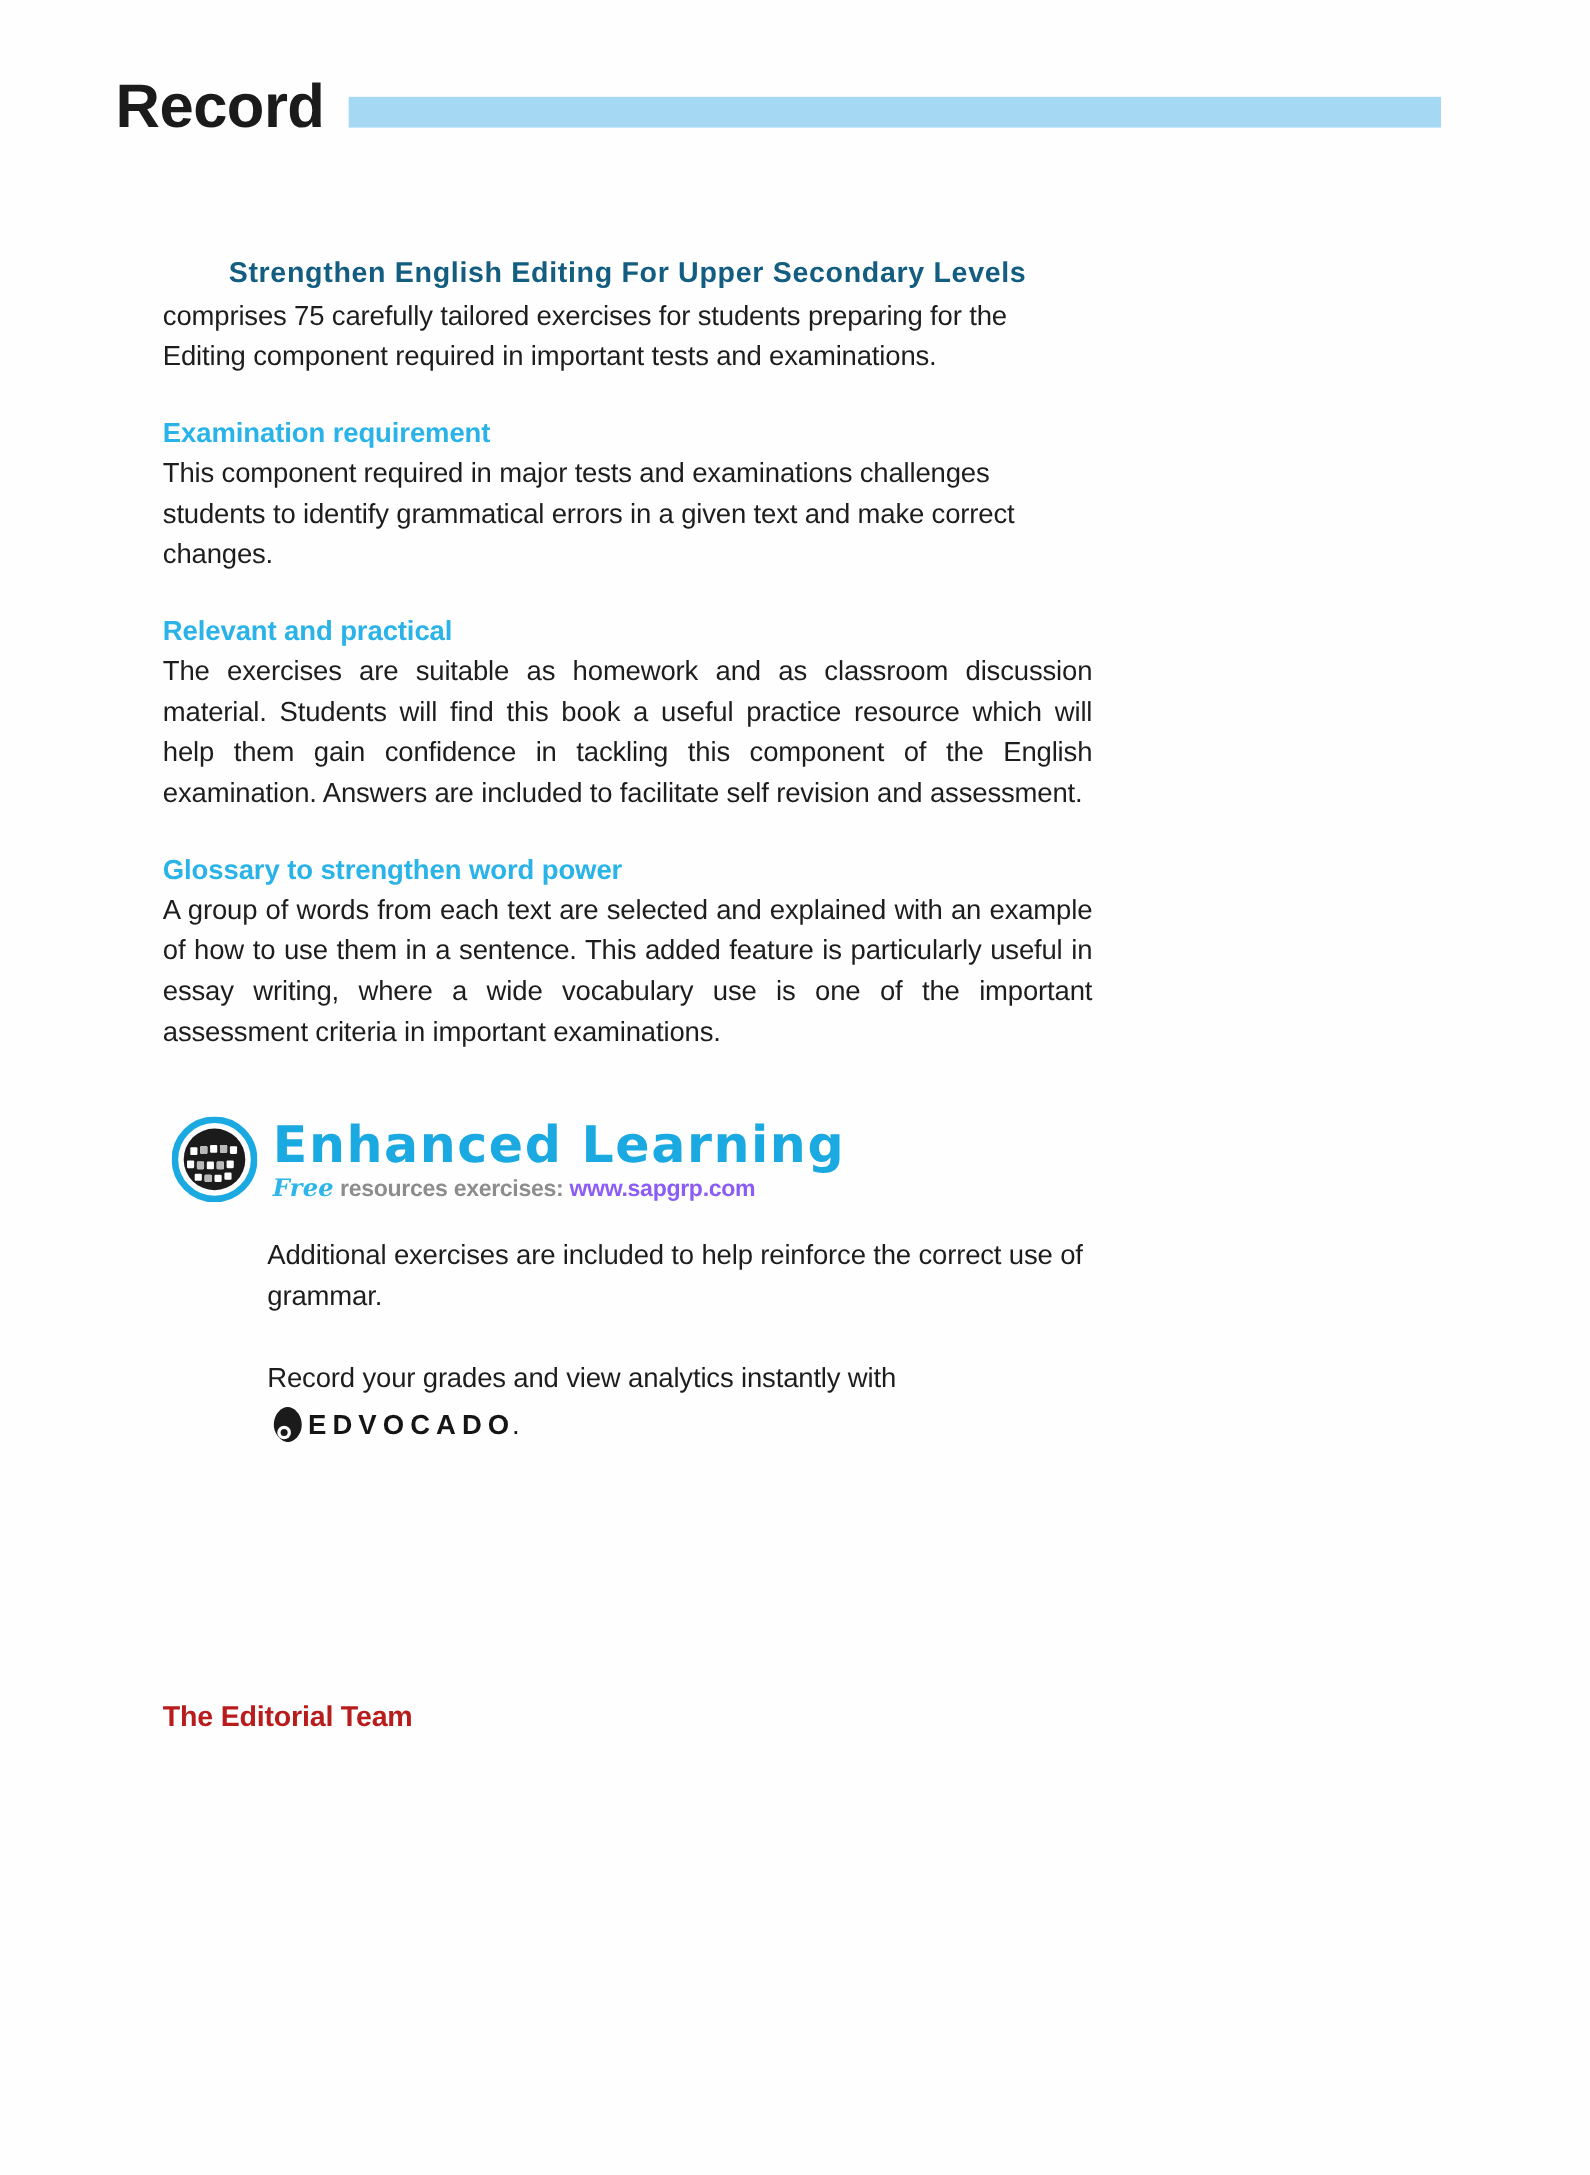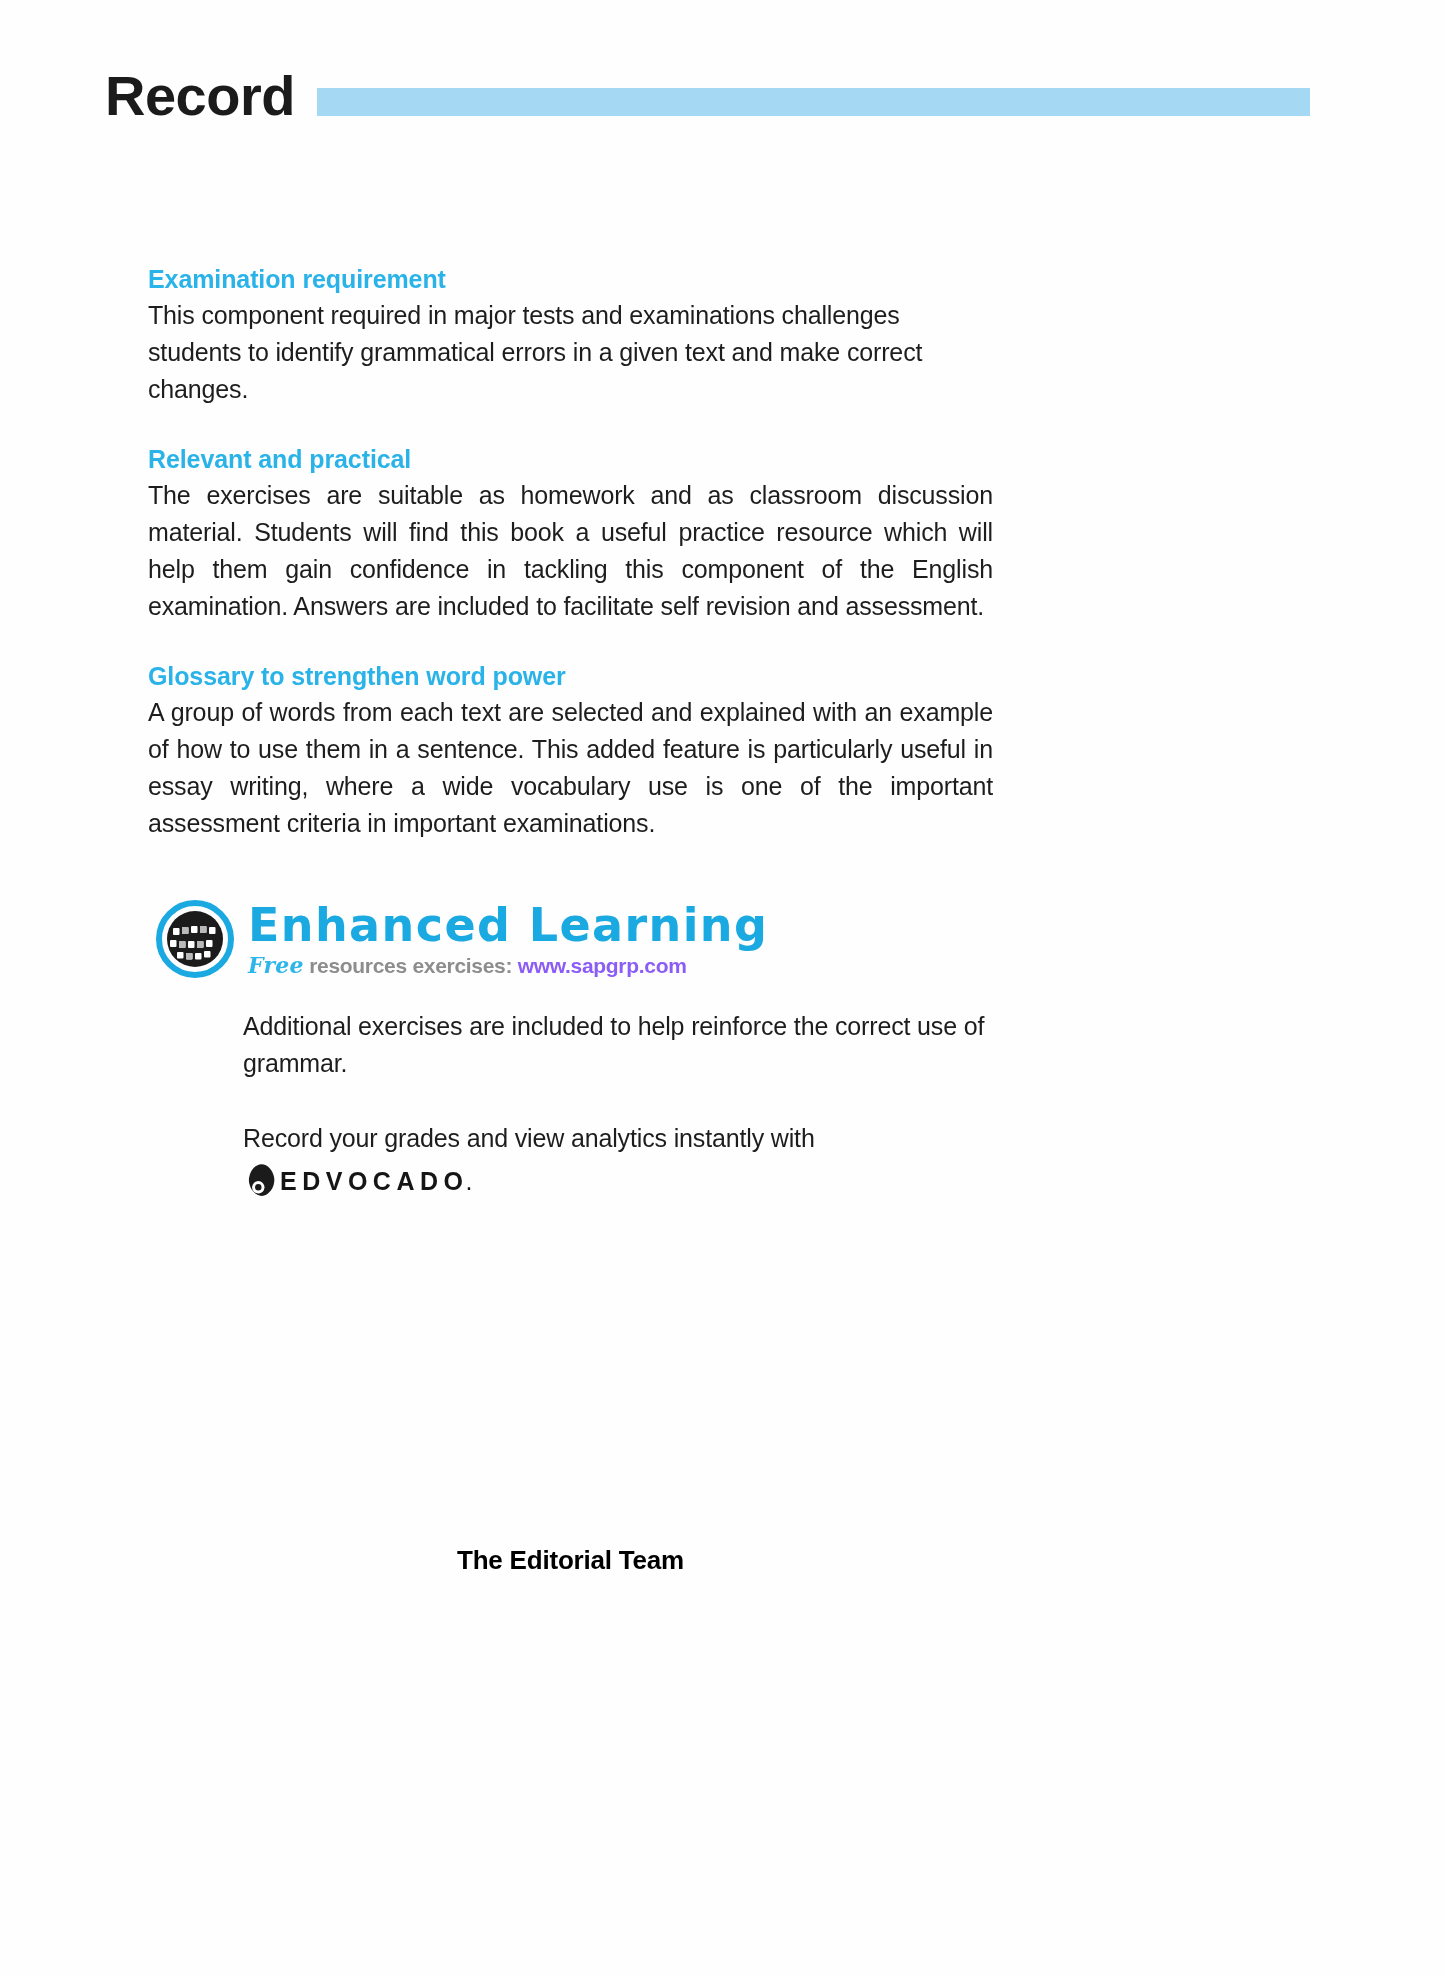--- a/index.html
+++ b/index.html
@@ -177,39 +177,43 @@
     color: #151515;
     margin-left: -3px;
   }
 
   
   .signature {
     position: absolute;
     left: 148px;
     top: 1545px;
     width: 845px;
-    text-align: center;
+    text-align: left;
     font-size: 26px;
     font-weight: 700;
-    color: #000000;
+    color: #b91c1c;
     letter-spacing: -0.2px;
   }
 </style>
 </head>
 <body>
 
 <div class="page">
 
   <div class="header">
     <div class="header-title">Record</div>
     <div class="header-rule"></div>
   </div>
 
   <div class="content">
 
+    <div>
+      <div class="intro-title">Strengthen English Editing For Upper Secondary Levels</div>
+      <p class="body-text">comprises 75 carefully tailored exercises for students preparing for the Editing component required in important tests and examinations.</p>
+    </div>
 
     <div class="section">
       <h2 class="section-heading">Examination requirement</h2>
       <p class="body-text">This component required in major tests and examinations challenges students to identify grammatical errors in a given text and make correct changes.</p>
     </div>
 
     <div class="section">
       <h2 class="section-heading">Relevant and practical</h2>
       <p class="body-text justify">The exercises are suitable as homework and as classroom discussion material. Students will find this book a useful practice resource which will help them gain confidence in tackling this component of the English examination. Answers are included to facilitate self revision and assessment.</p>
     </div>

